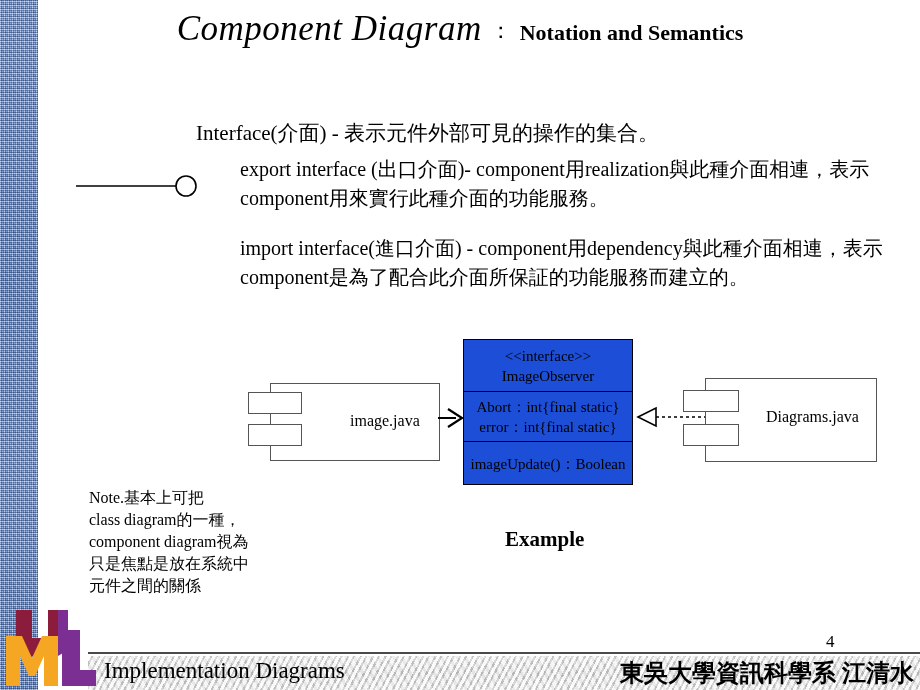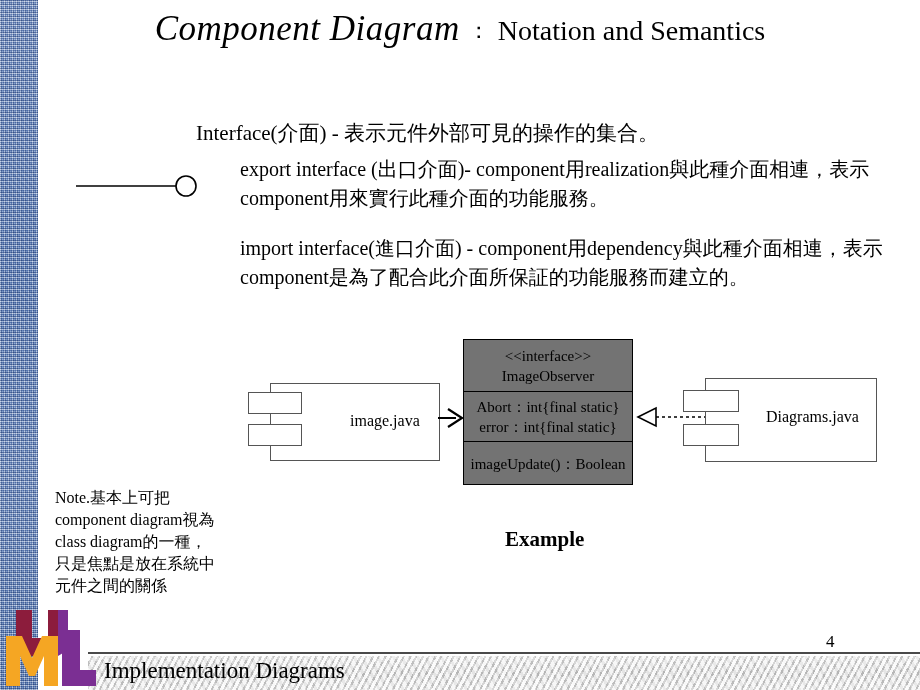--- a/index.html
+++ b/index.html
@@ -55,22 +55,22 @@
     letter-spacing: 0.5px;
     font-style: italic;
   }
   .title-colon {
     font-size: 22px;
     padding: 0 8px;
     position: relative;
     top: -2px;
   }
   .title-sub {
-    font-size: 28px;
-    font-weight: normal;
+    font-size: 22px;
+    font-weight: bold;
     font-family: "Liberation Serif", "DejaVu Serif", serif;
   }
 
   
   #intro-line {
     position: absolute;
     left: 196px; top: 119px;
     font-size: 21px;
     white-space: nowrap;
   }
@@ -98,21 +98,21 @@
   }
 
   
   #note {
     position: absolute;
     left: 55px; top: 487px;
     width: 215px;
     font-size: 16px;
     line-height: 22px;
   }
-  #note div { white-space: nowrap; }
+  #note div { white-space: nowrap; margin-left: 34px; }
 
   .comp-box {
     position: absolute;
     border: 1px solid #555555;
     background: #ffffff;
     box-sizing: border-box;
   }
   .comp-label {
     position: absolute;
     font-size: 16px;
@@ -126,21 +126,21 @@
     box-sizing: border-box;
   }
 
   
   #iface-box {
     position: absolute;
     left: 463px; top: 339px;
     width: 170px;
     height: 146px;
     border: 1px solid #000000;
-    background: #737373;
+    background: #1d4ed8;
     box-sizing: border-box;
   }
   .iface-sec {
     position: absolute;
     left: 0;
     width: 100%;
     text-align: center;
     box-sizing: border-box;
   }
   #iface-sec1 { top: 0; height: 52px; border-bottom: 1px solid #000000; padding-top: 6px; }
@@ -264,30 +264,31 @@
 
   <div class="comp-box" style="left:705px; top:378px; width:172px; height:84px;"></div>
   <div class="comp-stub" style="left:683px; top:390px; width:56px; height:22px;"></div>
   <div class="comp-stub" style="left:683px; top:424px; width:56px; height:22px;"></div>
   <div class="comp-label" style="left:738px; top:408px;">Diagrams.java</div>
 
   <div id="example-label">Example</div>
 
   <div id="note">
     <div>Note.基本上可把</div>
+    <div>class diagram的一種，</div>
     <div>component diagram視為</div>
-    <div>class diagram的一種，</div>
     <div>只是焦點是放在系統中</div>
     <div>元件之間的關係</div>
   </div>
 
   <div id="page-num">4</div>
   <div id="footer-rule"></div>
   <div id="footer-bar">
     <div id="footer-left">Implementation Diagrams</div>
+    <div id="footer-right">東吳大學資訊科學系 江清水</div>
   </div>
 
   <div id="uml-logo">
     <svg width="96" height="84" viewBox="0 0 96 84">
 
       <path d="M14 4 L30 4 L30 32 L46 32 L46 4 L62 4 L62 40 Q62 50 46 50 L30 50 Q14 50 14 40 Z" fill="#8c1c3c"></path>
 
       <path d="M4 30 L20 30 L30 52 L40 30 L56 30 L56 80 L42 80 L42 50 L33 70 L27 70 L18 50 L18 80 L4 80 Z" fill="#f5a623"></path>
 
       <path d="M60 24 L78 24 L78 64 L94 64 L94 80 L60 80 Z" fill="#7b2f93"></path>

